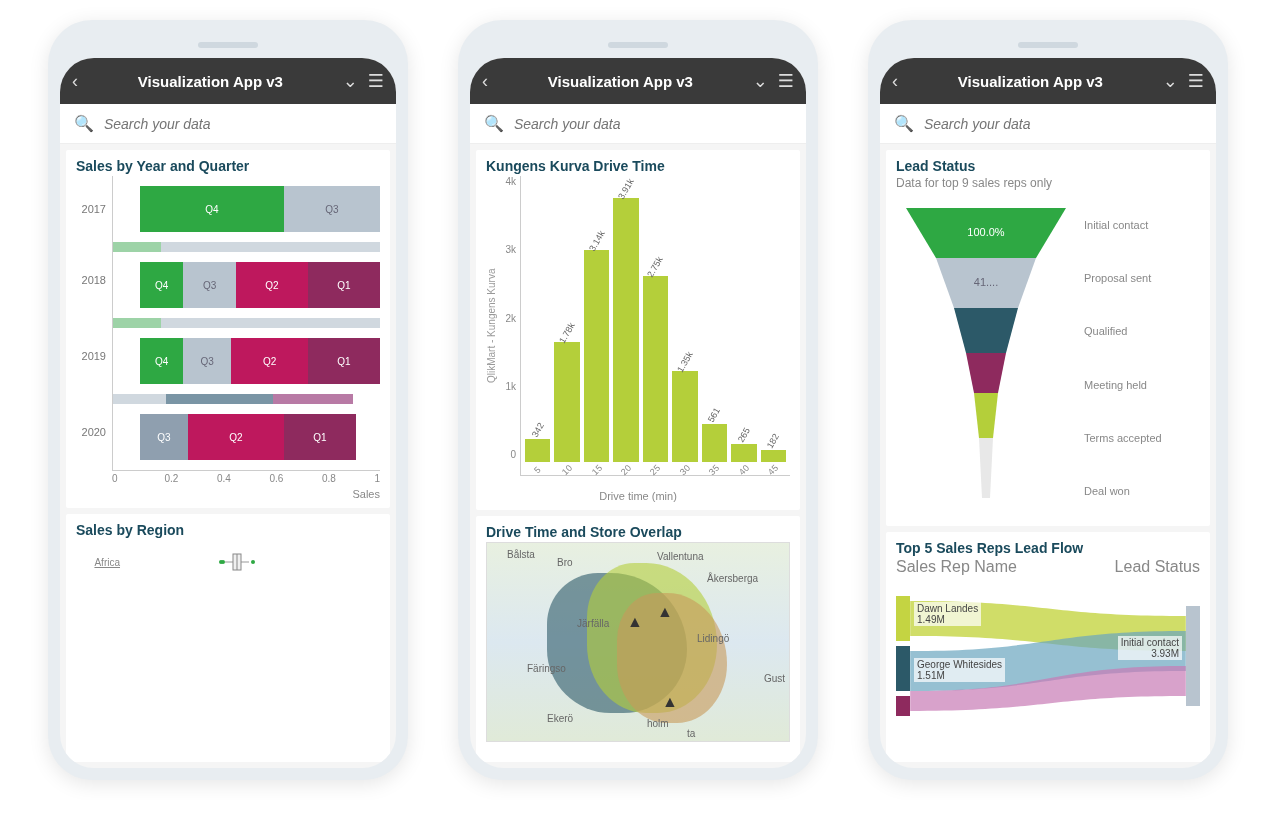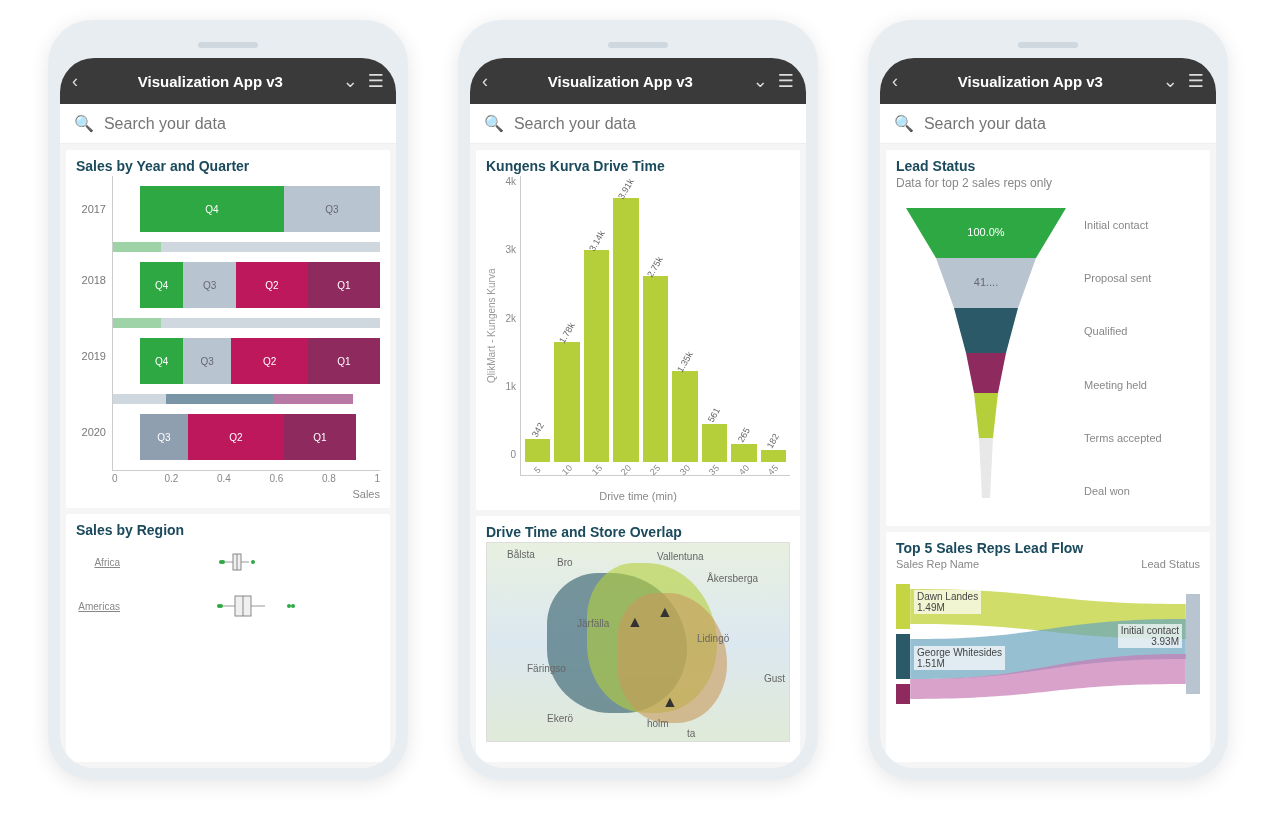--- a/index.html
+++ b/index.html
@@ -69,22 +69,23 @@
     gap: 10px;
     border-bottom: 1px solid #eee;
   }
   .searchbar .search-icon {
     color: #888;
     font-size: 16px;
   }
   .searchbar input {
     border: none;
     outline: none;
-    font-size: 16px;
+    font-size: 14px;
     color: #c2410c;
+    font-style: italic;
     flex: 1;
   }
   .content {
     flex: 1;
     overflow: hidden;
     padding: 6px;
     display: flex;
     flex-direction: column;
     gap: 6px;
   }
@@ -269,23 +270,23 @@
   .funnel-pct {
     fill: #fff;
     font-size: 11px;
     text-anchor: middle;
   }
 
   
   .sankey-head {
     display: flex;
     justify-content: space-between;
-    font-size: 11px;
-    color: #888;
-    margin-bottom: 14px;
+    font-size: 16px;
+    color: #888;
+    margin-bottom: 20px;
   }
   .sankey {
     height: 120px;
     position: relative;
     overflow: hidden;
   }
   .sankey-node {
     position: absolute;
     left: 0;
     width: 14px;
@@ -374,32 +375,20 @@
           <div class="bplabel">Africa</div>
           <svg class="boxplot-svg" viewBox="0 0 100 40">
             <line x1="22" y1="20" x2="46" y2="20" stroke="#999"></line>
             <rect x="30" y="12" width="8" height="16" fill="#f0f0f0" stroke="#888"></rect>
             <line x1="34" y1="12" x2="34" y2="28" stroke="#888"></line>
             <circle cx="18" cy="20" r="2" fill="#2ea843"></circle>
               <circle cx="20" cy="20" r="2" fill="#2ea843"></circle>
             <circle cx="50" cy="20" r="2" fill="#2ea843"></circle>
           </svg>
         </div>
-        <div class="boxplot-row">
-          <div class="bplabel">Americas</div>
-          <svg class="boxplot-svg" viewBox="0 0 100 40">
-            <line x1="20" y1="20" x2="62" y2="20" stroke="#999"></line>
-            <rect x="32" y="10" width="16" height="20" fill="#f0f0f0" stroke="#888"></rect>
-            <line x1="40" y1="10" x2="40" y2="30" stroke="#888"></line>
-            <circle cx="16" cy="20" r="2" fill="#2ea843"></circle>
-              <circle cx="18" cy="20" r="2" fill="#2ea843"></circle>
-            <circle cx="86" cy="20" r="2" fill="#2ea843"></circle>
-              <circle cx="90" cy="20" r="2" fill="#2ea843"></circle>
-          </svg>
-        </div>
       </div>
 
     </div>
   </div>
 </div>
 
 <div class="phone">
   <div class="speaker"></div>
   <div class="screen">
     <div class="appbar">
@@ -522,21 +511,21 @@
       <span class="menu-icon">☰</span>
     </div>
     <div class="searchbar">
       <span class="search-icon">🔍</span>
       <input placeholder="Search your data" style="">
     </div>
     <div class="content">
 
       <div class="card">
         <div class="card-title">Lead Status</div>
-        <div class="card-subtitle">Data for top 2 sales reps only</div>
+        <div class="card-subtitle">Data for top 9 sales reps only</div>
         <div class="funnel-wrap">
           <svg class="funnel-svg" viewBox="0 0 180 320">
             <polygon points="10,10 170,10 140,60 40,60" fill="#2ea843"></polygon>
             <text x="90" y="38" class="funnel-pct">100.0%</text>
             <polygon points="40,60 140,60 122,110 58,110" fill="#b8c4cf"></polygon>
             <text x="90" y="88" class="funnel-pct" style="fill:#667">41....</text>
             <polygon points="58,110 122,110 110,155 70,155" fill="#2c5968"></polygon>
             <polygon points="70,155 110,155 102,195 78,195" fill="#8e2a5e"></polygon>
             <polygon points="78,195 102,195 97,240 83,240" fill="#b4cf3a"></polygon>
             <polygon points="83,240 97,240 94,300 86,300" fill="#e8e8e8"></polygon>

